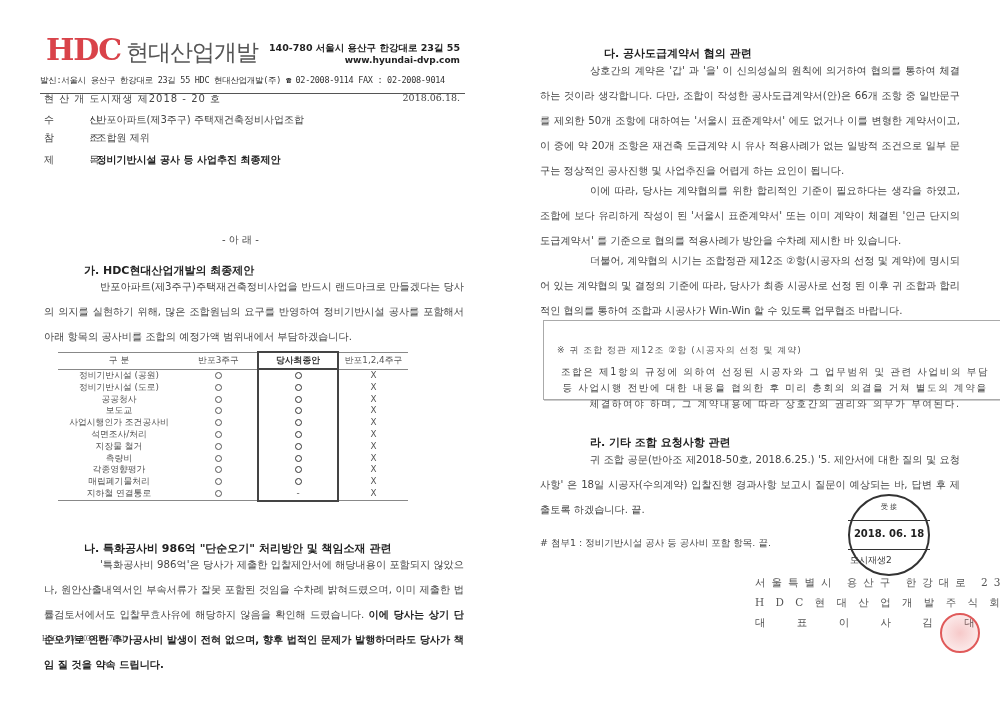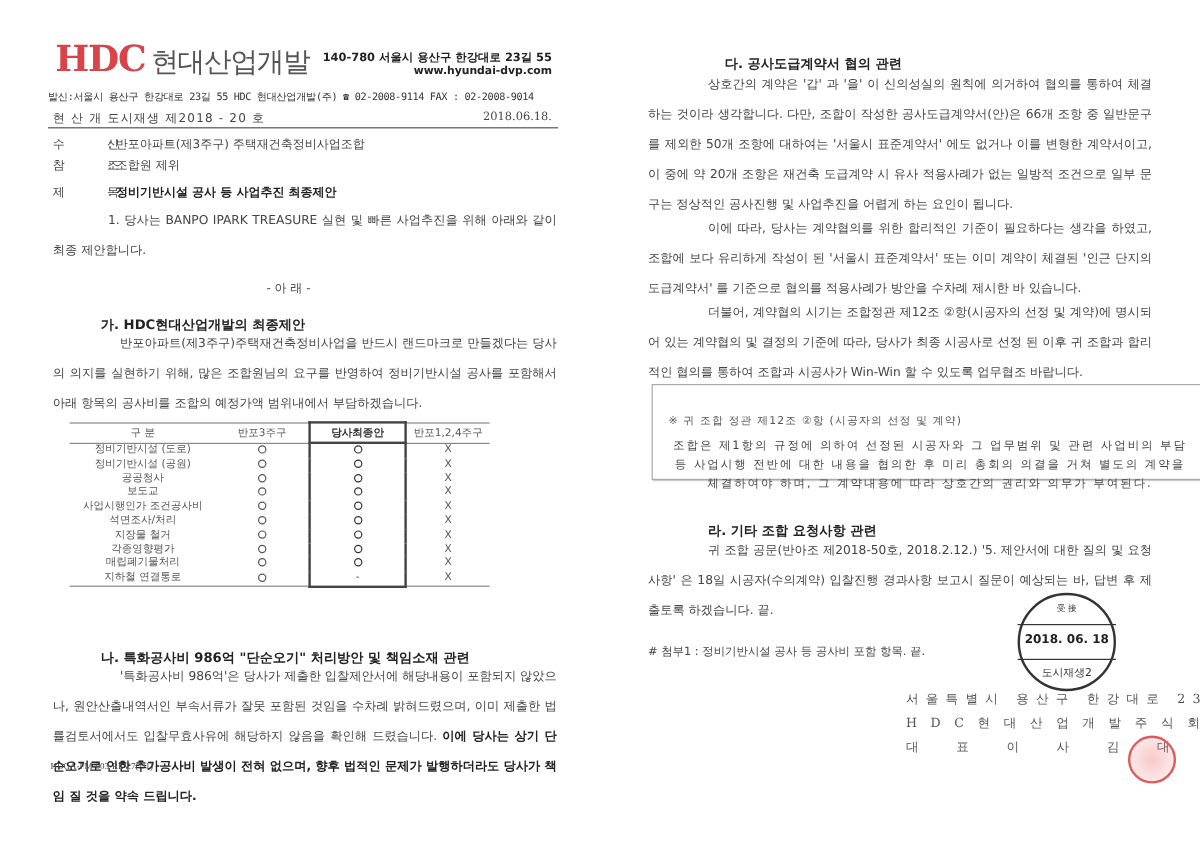--- a/index.html
+++ b/index.html
@@ -10,21 +10,21 @@
   .page-left { left: 0; }
   .page-right { left: 500px; }
 
   .abs { position: absolute; white-space: nowrap; }
 
   
   .logo-hdc { left: 46px; top: 34px; font-family: "DejaVu Serif", "Liberation Serif", serif; font-weight: bold; font-size: 30px; color: #d9434a; letter-spacing: -1px; line-height: 32px; }
   .logo-kr { left: 126px; top: 38px; font-size: 23px; color: #555; letter-spacing: -1px; line-height: 28px; }
   .hdr-addr { right: 40px; top: 42px; font-size: 9.5px; color: #222; font-weight: bold; text-align: right; }
   .hdr-web { right: 40px; top: 55px; font-size: 9px; color: #222; font-weight: bold; text-align: right; }
-  .sender-line { left: 40px; top: 75px; width: 425px; font-size: 8.5px; color: #333; border-bottom: 1px solid #555; padding-bottom: 19px; font-family: "DejaVu Sans Mono", monospace; letter-spacing: -0.3px; }
+  .sender-line { left: 40px; top: 75px; width: 425px; font-size: 8.5px; color: #333; border-bottom: 1px solid #555; padding-bottom: 6px; font-family: "DejaVu Sans Mono", monospace; letter-spacing: -0.3px; }
 
   .meta-row { font-size: 10px; color: #444; }
   .doc-no { left: 44px; top: 92px; letter-spacing: 1px; }
   .doc-date { right: 40px; top: 92px; font-family: "DejaVu Serif", serif; font-size: 9.5px; }
   .lbl { display: inline-block; width: 46px; letter-spacing: 16px; }
   .recv { left: 44px; top: 113px; }
   .ref  { left: 44px; top: 131px; }
   .subj { left: 44px; top: 153px; }
   .subj .val { font-weight: bold; color: #222; }
 
@@ -50,21 +50,21 @@
   
   .note-box { position: absolute; left: 543px; top: 320px; width: 464px; height: 80px; border: 1px solid #aaa; box-shadow: 1px 1px 0 #ccc; padding: 23px 13px; }
   .note-title { font-size: 9px; color: #555; letter-spacing: 1px; }
   .note-body { font-size: 9.6px; color: #444; line-height: 16px; margin-top: 7px; letter-spacing: 1.6px; white-space: normal; text-align: center; }
 
   
   .stamp-recv { left: 848px; top: 494px; width: 82px; height: 82px; border: 2px solid #333; border-radius: 50%; }
   .stamp-recv .band { position: absolute; left: -2px; right: -2px; top: 24px; height: 30px; border-top: 1.5px solid #333; border-bottom: 1.5px solid #333; }
   .stamp-recv .sdate { position: absolute; left: 0; right: 0; top: 32px; text-align: center; font-size: 10px; font-weight: bold; color: #222; }
   .stamp-recv .stop { position: absolute; left: 0; right: 0; top: 6px; text-align: center; font-size: 7px; color: #333; }
-  .stamp-recv .sbot { position: absolute; left: 0; right: 0; top: 58px; text-align: center; font-size: 9px; color: #333; }
+  .stamp-recv .sbot { position: absolute; left: 0; right: 0; top: 58px; font-size: 9px; color: #333; }
 
   .seal-red { left: 940px; top: 613px; width: 40px; height: 40px; border-radius: 50%; border: 2px solid #e05a5a; background: radial-gradient(circle, rgba(230,100,100,0.35) 0%, rgba(230,100,100,0.15) 70%); }
 
   .sign-line { font-size: 10.5px; color: #555; letter-spacing: 6px; font-family: "DejaVu Serif", serif; }
   .footer-code { left: 42px; top: 634px; font-family: "Liberation Serif", serif; font-size: 7.5px; color: #444; }
 </style>
 </head>
 <body>
 
 <div class="page page-left">
@@ -80,49 +80,48 @@
   <div class="abs meta-row recv">
     <span class="lbl">수 신</span><span>: 반포아파트(제3주구) 주택재건축정비사업조합</span>
   </div>
   <div class="abs meta-row ref">
     <span class="lbl">참 조</span><span>: 조합원 제위</span>
   </div>
   <div class="abs meta-row subj">
     <span class="lbl">제 목</span><span>: </span><span class="val">정비기반시설 공사 등 사업추진 최종제안</span>
   </div>
 
-  <div class="abs para" style="left:44px; top:172px; width:420px; text-indent:46px;">1. 당사는 BANPO IPARK TREASURE 실현 및 빠른 사업추진을 위해 아래와 같이 최종 제안합니다.</div>
   <div class="abs" style="left:222px; top:233px; font-size:10px; color:#444;">- 아      래 -</div>
 
   <div class="abs sec-title" style="left:84px; top:263px;">가. HDC현대산업개발의 최종제안</div>
   <div class="abs para" style="left:44px; top:274px; width:420px; text-indent:56px;">반포아파트(제3주구)주택재건축정비사업을 반드시 랜드마크로 만들겠다는 당사의 의지를 실현하기 위해, 많은 조합원님의 요구를 반영하여 정비기반시설 공사를 포함해서 아래 항목의 공사비를 조합의 예정가액 범위내에서 부담하겠습니다.</div>
 
   <table class="tbl">
     <thead>
       <tr>
         <th class="c0">구  분</th>
         <th class="c1">반포3주구</th>
         <th class="c2">당사최종안</th>
         <th class="c3">반포1,2,4주구</th>
       </tr>
     </thead>
     <tbody>
       <tr>
+          <td class="c0">정비기반시설 (공원)</td>
+          <td class="c1"><span class="mark-o"></span></td>
+          <td class="c2"><span class="mark-o dark"></span></td>
+          <td class="c3">X</td>
+        </tr>
+      <tr>
           <td class="c0">정비기반시설 (도로)</td>
           <td class="c1"><span class="mark-o"></span></td>
           <td class="c2"><span class="mark-o dark"></span></td>
           <td class="c3">X</td>
         </tr>
       <tr>
-          <td class="c0">정비기반시설 (공원)</td>
-          <td class="c1"><span class="mark-o"></span></td>
-          <td class="c2"><span class="mark-o dark"></span></td>
-          <td class="c3">X</td>
-        </tr>
-      <tr>
           <td class="c0">공공청사</td>
           <td class="c1"><span class="mark-o"></span></td>
           <td class="c2"><span class="mark-o dark"></span></td>
           <td class="c3">X</td>
         </tr>
       <tr>
           <td class="c0">보도교</td>
           <td class="c1"><span class="mark-o"></span></td>
           <td class="c2"><span class="mark-o dark"></span></td>
           <td class="c3">X</td>
@@ -134,20 +133,26 @@
           <td class="c3">X</td>
         </tr>
       <tr>
           <td class="c0">석면조사/처리</td>
           <td class="c1"><span class="mark-o"></span></td>
           <td class="c2"><span class="mark-o dark"></span></td>
           <td class="c3">X</td>
         </tr>
       <tr>
           <td class="c0">지장물 철거</td>
+          <td class="c1"><span class="mark-o"></span></td>
+          <td class="c2"><span class="mark-o dark"></span></td>
+          <td class="c3">X</td>
+        </tr>
+      <tr>
+          <td class="c0">측량비</td>
           <td class="c1"><span class="mark-o"></span></td>
           <td class="c2"><span class="mark-o dark"></span></td>
           <td class="c3">X</td>
         </tr>
       <tr>
           <td class="c0">각종영향평가</td>
           <td class="c1"><span class="mark-o"></span></td>
           <td class="c2"><span class="mark-o dark"></span></td>
           <td class="c3">X</td>
         </tr>
@@ -178,21 +183,21 @@
   <div class="abs para" style="left:40px; top:178px; width:420px; text-indent:50px;">이에 따라, 당사는 계약협의를 위한 합리적인 기준이 필요하다는 생각을 하였고, 조합에 보다 유리하게 작성이 된 '서울시 표준계약서' 또는 이미 계약이 체결된 '인근 단지의 도급계약서' 를 기준으로 협의를 적용사례가 방안을 수차례 제시한 바 있습니다.</div>
   <div class="abs para" style="left:40px; top:248px; width:420px; text-indent:50px;">더불어, 계약협의 시기는 조합정관 제12조 ②항(시공자의 선정 및 계약)에 명시되어 있는 계약협의 및 결정의 기준에 따라, 당사가 최종 시공사로 선정 된 이후 귀 조합과 합리적인 협의를 통하여 조합과 시공사가 Win-Win 할 수 있도록 업무협조 바랍니다.</div>
 </div>
 
 <div class="note-box">
   <div class="note-title">※ 귀 조합 정관 제12조 ②항 (시공자의 선정 및 계약)</div>
   <div class="note-body">조합은 제1항의 규정에 의하여 선정된 시공자와 그 업무범위 및 관련 사업비의 부담 등 사업시행 전반에 대한 내용을 협의한 후 미리 총회의 의결을 거쳐 별도의 계약을 체결하여야 하며, 그 계약내용에 따라 상호간의 권리와 의무가 부여된다.</div>
 </div>
 
 <div class="abs sec-title" style="left:590px; top:435px;">라. 기타 조합 요청사항 관련</div>
-<div class="abs para" style="left:540px; top:447px; width:420px; text-indent:50px;">귀 조합 공문(반아조 제2018-50호, 2018.2.12.)  '5. 제안서에 대한 질의 및 요청사항' 은 18일 시공자(수의계약) 입찰진행 경과사항 보고시 질문이 예상되는 바, 답변 후 제출토록 하겠습니다. 끝.</div>
+<div class="abs para" style="left:540px; top:447px; width:420px; text-indent:50px;">귀 조합 공문(반아조 제2018-50호, 2018.6.25.)  '5. 제안서에 대한 질의 및 요청사항' 은 18일 시공자(수의계약) 입찰진행 경과사항 보고시 질문이 예상되는 바, 답변 후 제출토록 하겠습니다. 끝.</div>
 
 <div class="abs" style="left:540px; top:537px; font-size:9.5px; color:#444;"># 첨부1 : 정비기반시설 공사 등 공사비 포함 항목. 끝.</div>
 
 <div class="abs stamp-recv">
   <div class="stop">受 接</div>
   <div class="band"></div>
   <div class="sdate">2018. 06. 18</div>
   <div class="sbot">도시재생2</div>
 </div>
 

